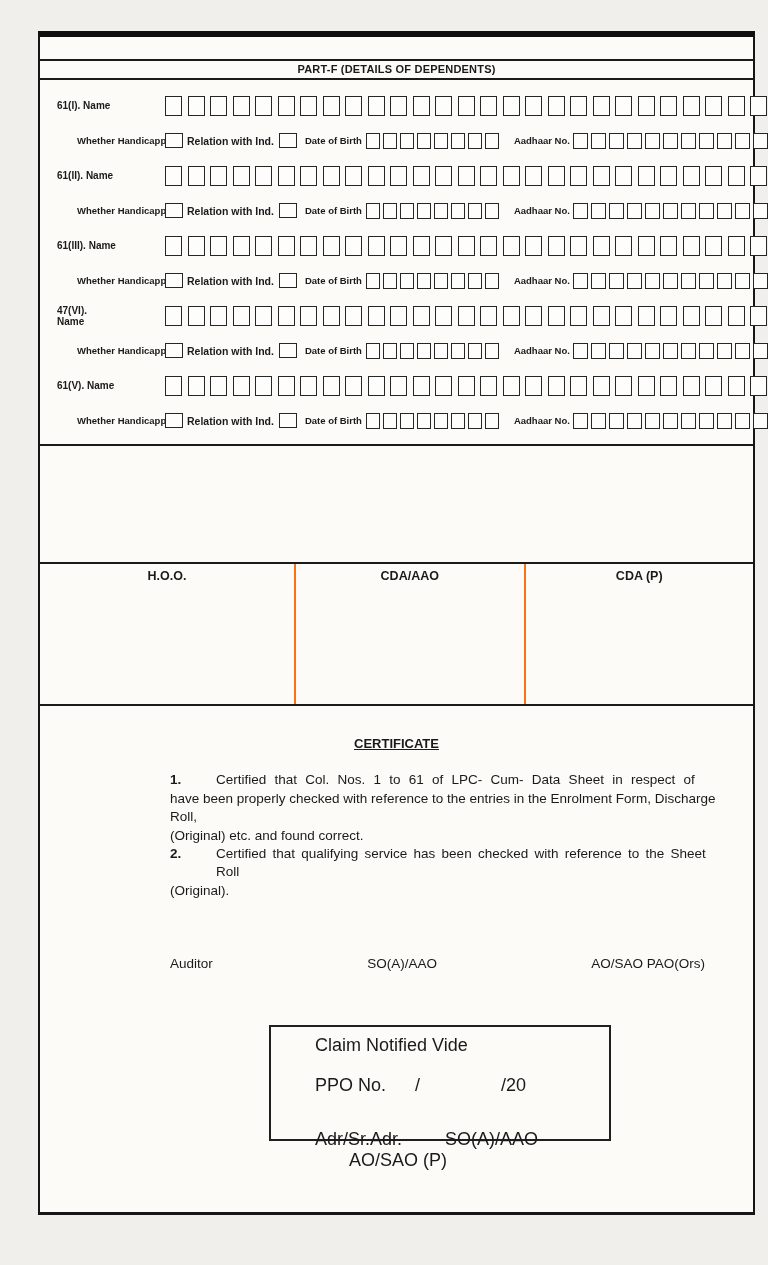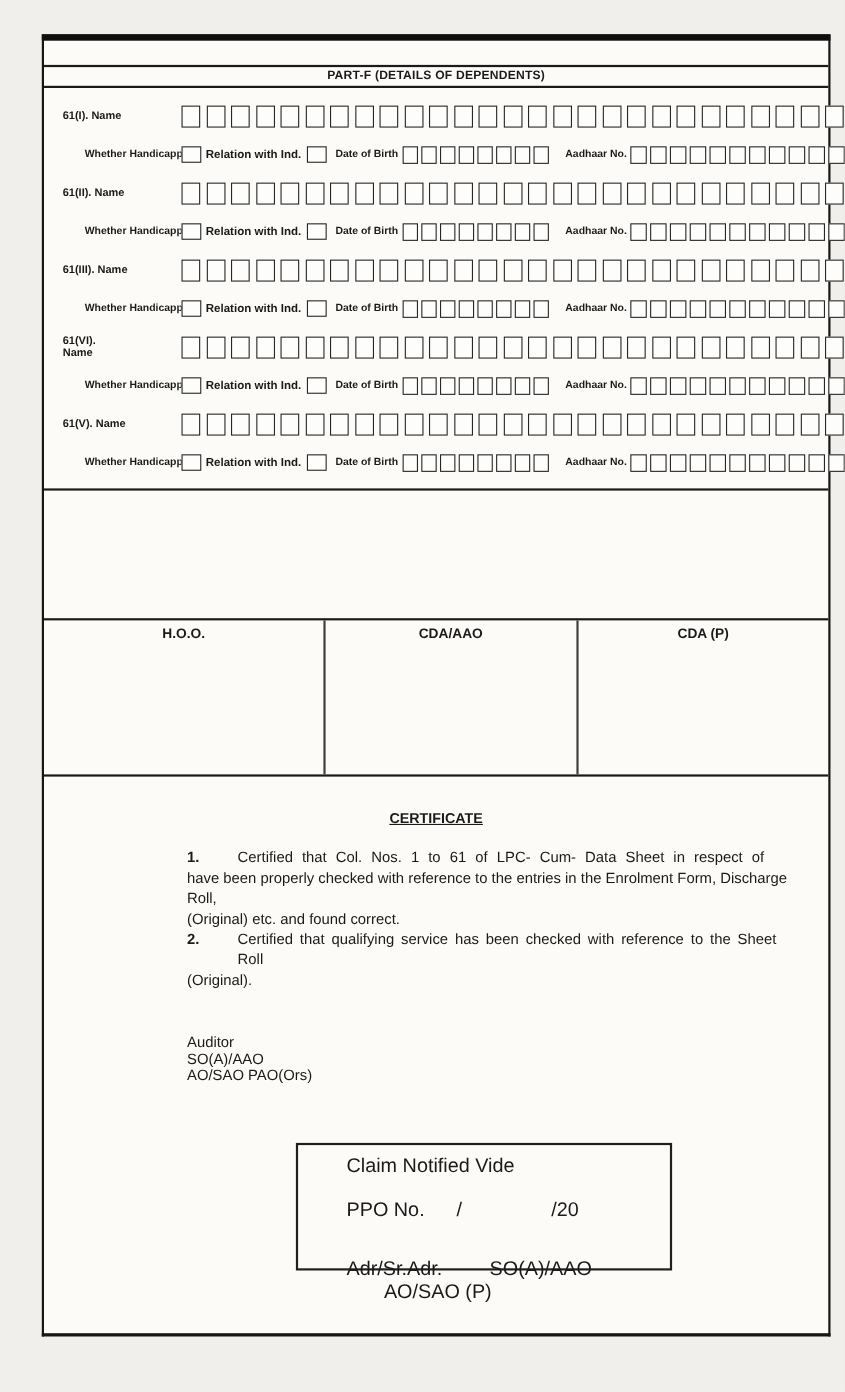--- a/index.html
+++ b/index.html
@@ -25,35 +25,35 @@
   .checkbox { width:18px; height:15px; border:1px solid #262626; background:#fdfdfb; flex:none; }
   .lab-rel { font-size:10.5px; margin:0 5px 0 4px; }
   .lab-dob { font-size:9.5px; margin:0 4px 0 8px; }
   .dob-cells .cell { width:14px; height:16px; margin-right:3px; }
   .lab-aad { font-size:9.5px; margin:0 3px 0 12px; }
   .aadhaar-cells .cell { width:15px; height:16px; margin-right:3px; }
 
   .divider { border-top:2px solid #1a1a1a; margin-top:14px; }
 
   .officers { display:flex; margin-top:116px; border-top:2px solid #1a1a1a; border-bottom:2px solid #1a1a1a; height:144px; }
-  .officers .col { flex:1; border-right:2px solid #404040; text-align:center; font-weight:bold; font-size:12.5px; padding-top:5px; }
+  .officers .col { flex:1; border-right:2px solid #f97316; text-align:center; font-weight:bold; font-size:12.5px; padding-top:5px; }
   .officers .col-hoo { flex:0 0 256px; }
   .officers .col:last-child { border-right:none; }
 
   .cert-title { text-align:center; font-weight:bold; font-size:13px; text-decoration:underline; margin-top:30px; }
 
   .cert-body { margin:20px 36px 0 130px; font-size:13.5px; line-height:18px; }
   .item-row { display:flex; }
   .item-num { width:46px; flex:none; font-weight:bold; }
   .wide { word-spacing:4.5px; }
   .mildwide { word-spacing:2.5px; }
   .name-line { margin-top:26px; letter-spacing:.3px; }
   .body-line { margin-top:1px; }
 
-  .signatures { display:flex; justify-content:space-between; margin:40px 48px 0 130px; font-size:13.5px;flex-direction:column; }
+  .signatures { display:flex; justify-content:space-between; margin:56px 48px 0 130px; font-size:13.5px; }
 
   .claim-box { position:relative; width:342px; height:116px; border:2px solid #1f1f1f; margin:54px 0 0 229px; font-size:18px; background:#fcfbf8; }
   .claim-title { position:absolute; left:44px; top:8px; }
   .ppo-row { position:absolute; left:44px; top:48px; }
   .ppo-slash1 { margin-left:24px; }
   .ppo-slash2 { margin-left:76px; }
   .claim-sig-row { position:absolute; left:44px; top:102px; }
   .csig2 { margin-left:38px; }
   .csig3 { margin-left:34px; }
 </style>
@@ -254,21 +254,21 @@
             <span class="cell"></span>
             <span class="cell"></span>
             <span class="cell"></span>
             <span class="cell"></span>
             <span class="cell"></span>
             <span class="cell"></span>
             <span class="cell"></span>
           </span>
         </div>
         <div class="dep-name-row">
-          <span class="dep-name-label">61(VI). Name</span>
+          <span class="dep-name-label">47(VI). Name</span>
           <span class="boxrow name-cells">
             <span class="cell"></span>
             <span class="cell"></span>
             <span class="cell"></span>
             <span class="cell"></span>
             <span class="cell"></span>
             <span class="cell"></span>
             <span class="cell"></span>
             <span class="cell"></span>
             <span class="cell"></span>

